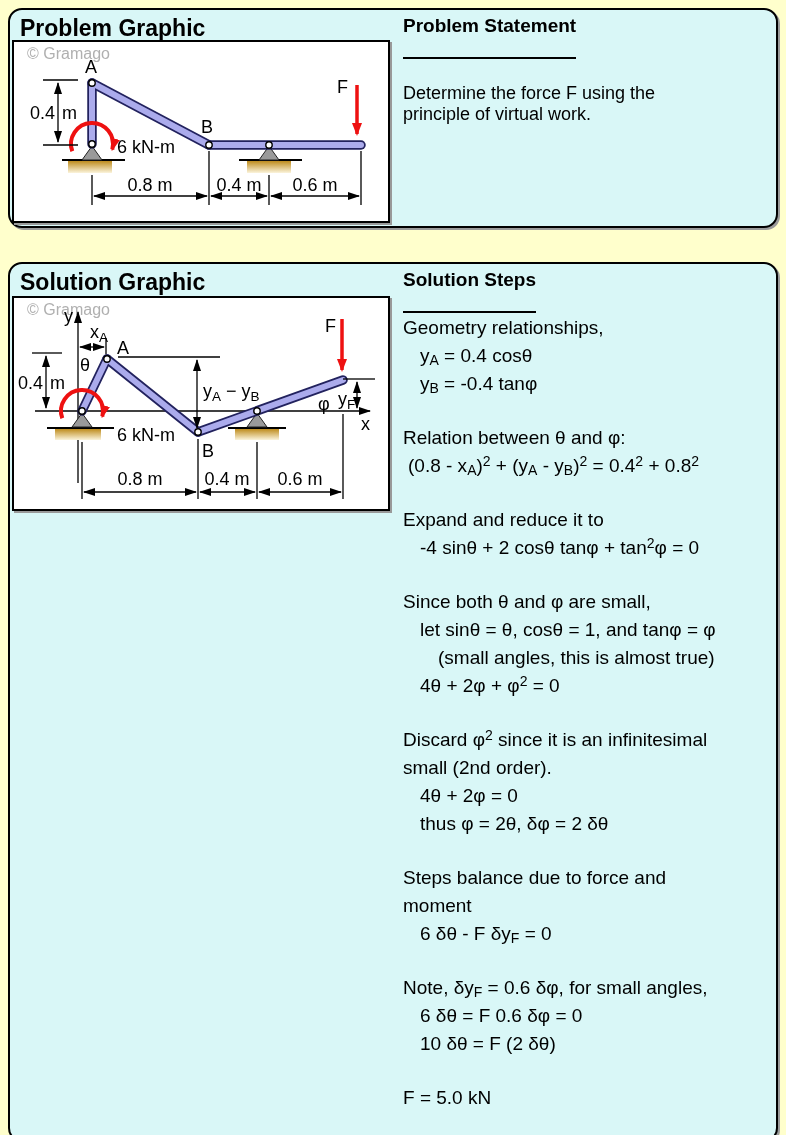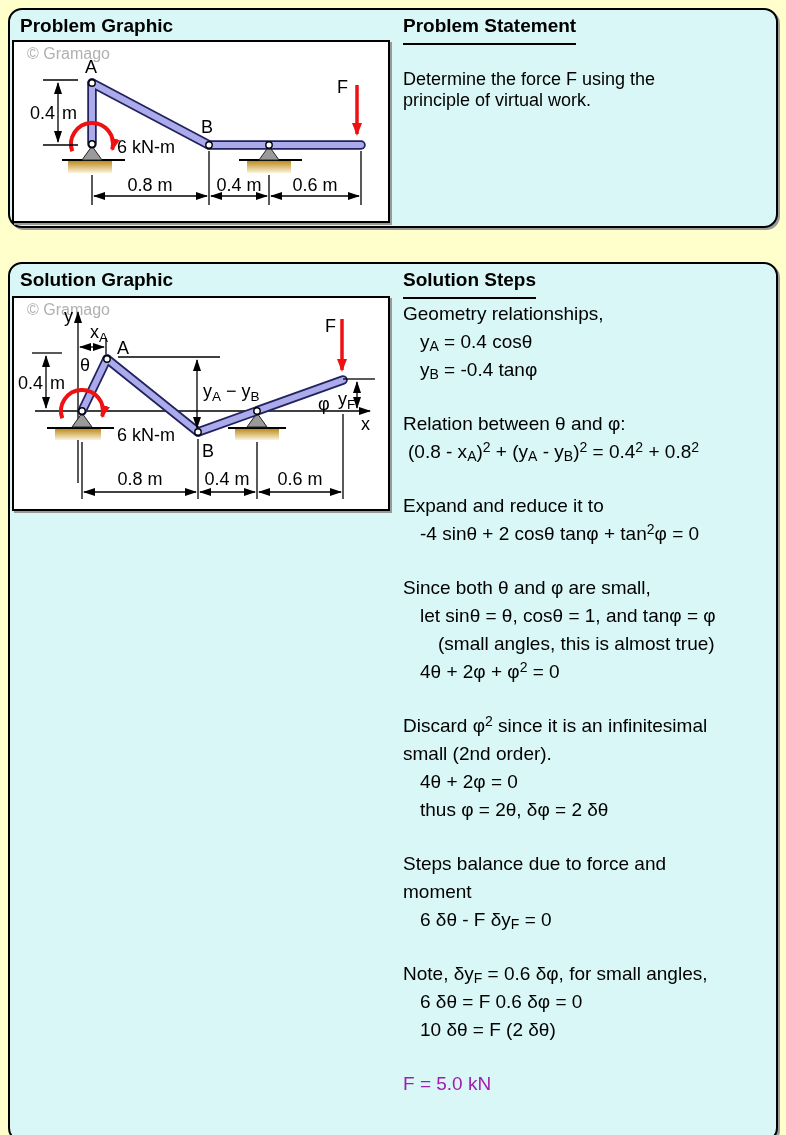--- a/index.html
+++ b/index.html
@@ -12,44 +12,44 @@
   }
   .panel{
     position:absolute;left:8px;width:766px;
     background:#D9F7F7;border:2px solid #000;border-radius:14px;
     box-shadow:2px 2px 0 #9a9a9a;
   }
   .panel.top{top:8px;height:216px;}
   .panel.bottom{top:262px;height:876px;}
   .panel-title{
     position:absolute;left:10px;top:5px;
-    font-size:19px;font-weight:bold;white-space:nowrap;
+    font-size:23px;font-weight:bold;white-space:nowrap;
   }
   .whitebox{
     position:absolute;left:2px;background:#fff;border:2px solid #000;
     box-shadow:2px 2px 0 #999;
   }
   .whitebox.problem{top:30px;width:374px;height:179px;}
   .whitebox.solution{top:32px;width:374px;height:211px;}
   .rightcol{position:absolute;left:393px;top:5px;width:372px;}
   .col-title{
     display:inline-block;font-size:19px;font-weight:bold;
-    border-bottom:2px solid #000;padding-bottom:6px;white-space:nowrap;
+    border-bottom:2px solid #000;padding-bottom:20px;white-space:nowrap;
   }
   .statement-body{margin-top:24px;font-size:18px;line-height:21px;}
   .steps-body{margin-top:1px;font-size:19px;line-height:28px;}
   .para{margin:0 0 26px 0;}
   .ln{white-space:nowrap;}
   .i0{padding-left:0;}
   .ih{padding-left:5px;}
   .i1{padding-left:17px;}
   .i2{padding-left:35px;}
   .steps-body sub{font-size:14px;vertical-align:-3px;line-height:0;}
   .steps-body sup{font-size:14px;vertical-align:6px;line-height:0;}
-  .answer{color:#a21caf;font-size:19px;white-space:nowrap;}
+  .answer{color:#000000;font-size:19px;white-space:nowrap;}
   svg{display:block;}
   svg text{font-family:"Liberation Sans",sans-serif;font-size:18px;fill:#000;}
   svg text.wm{font-size:16px;fill:#B0B0B0;}
   .thin{stroke:#000;stroke-width:1.3;fill:none;}
   .ground{stroke:#000;stroke-width:2;}
   .bar-edge{stroke:#22225E;stroke-width:9.5;stroke-linecap:round;fill:none;}
   .bar-fill{stroke:#ABABEC;stroke-width:6;stroke-linecap:round;fill:none;}
   .pin{fill:#fff;stroke:#000;stroke-width:1.4;}
   .tri{fill:#9a9a9a;stroke:#222;stroke-width:1;}
   .red{stroke:#EE1111;fill:none;}

